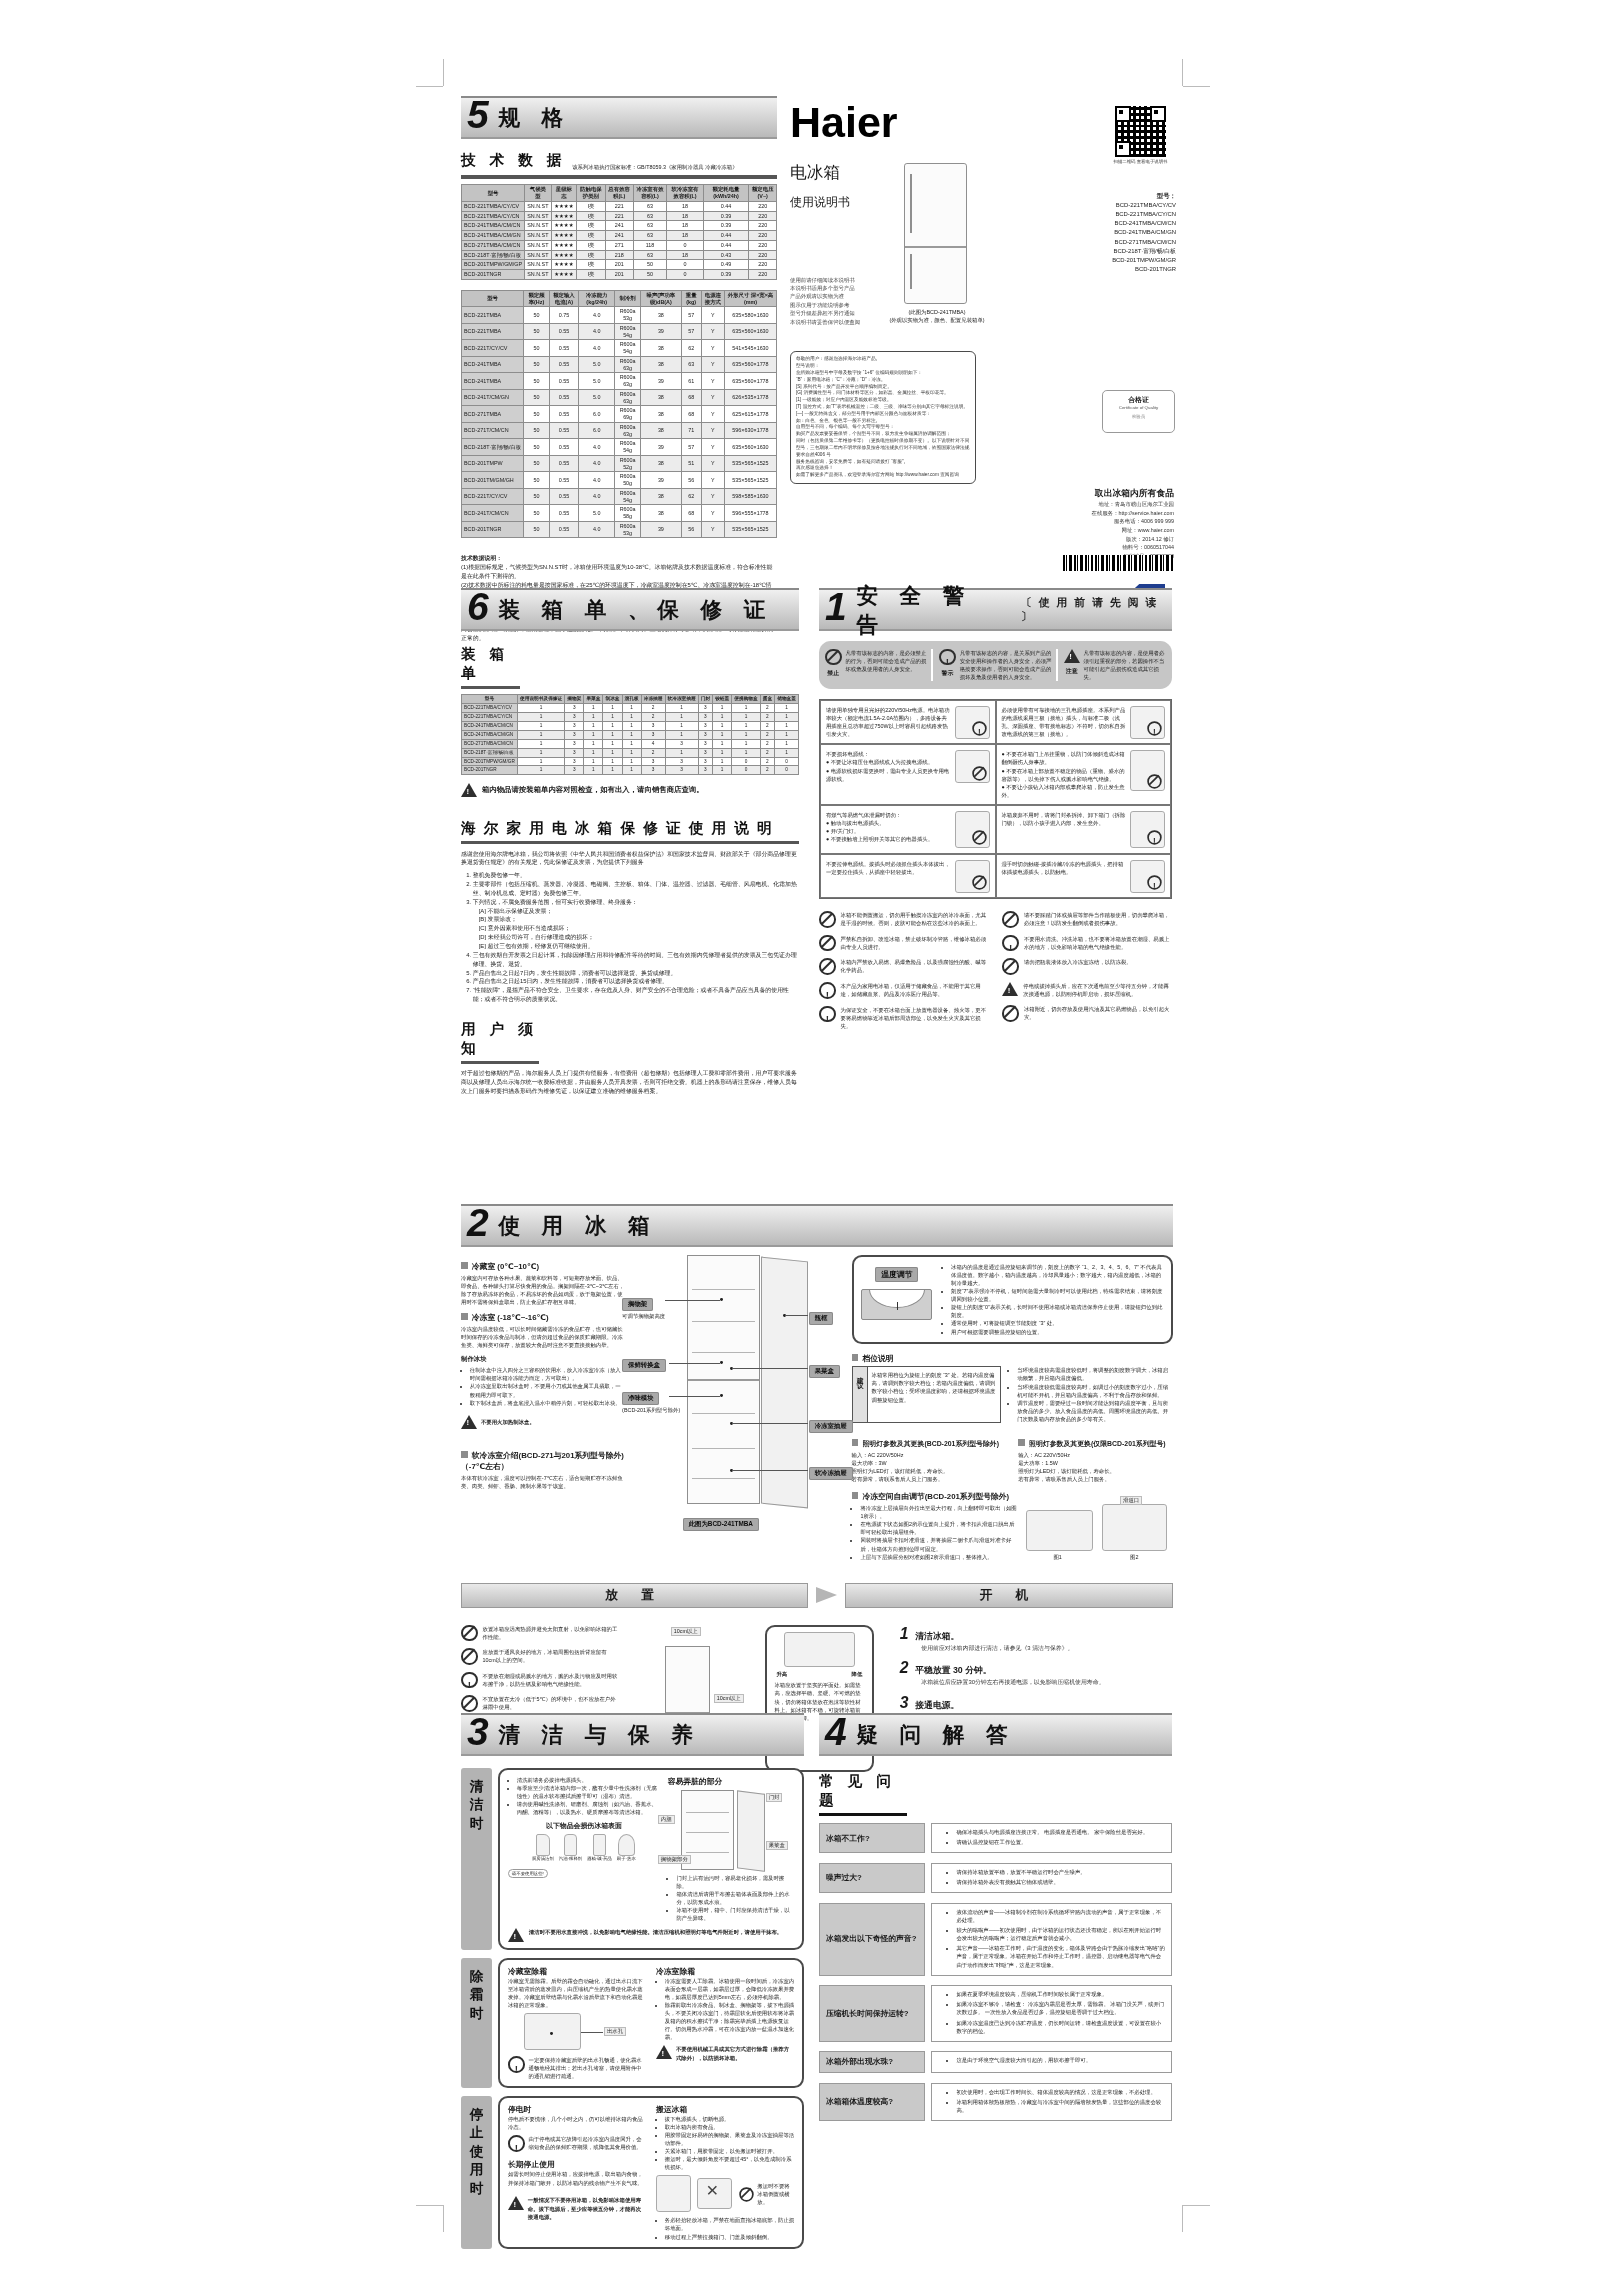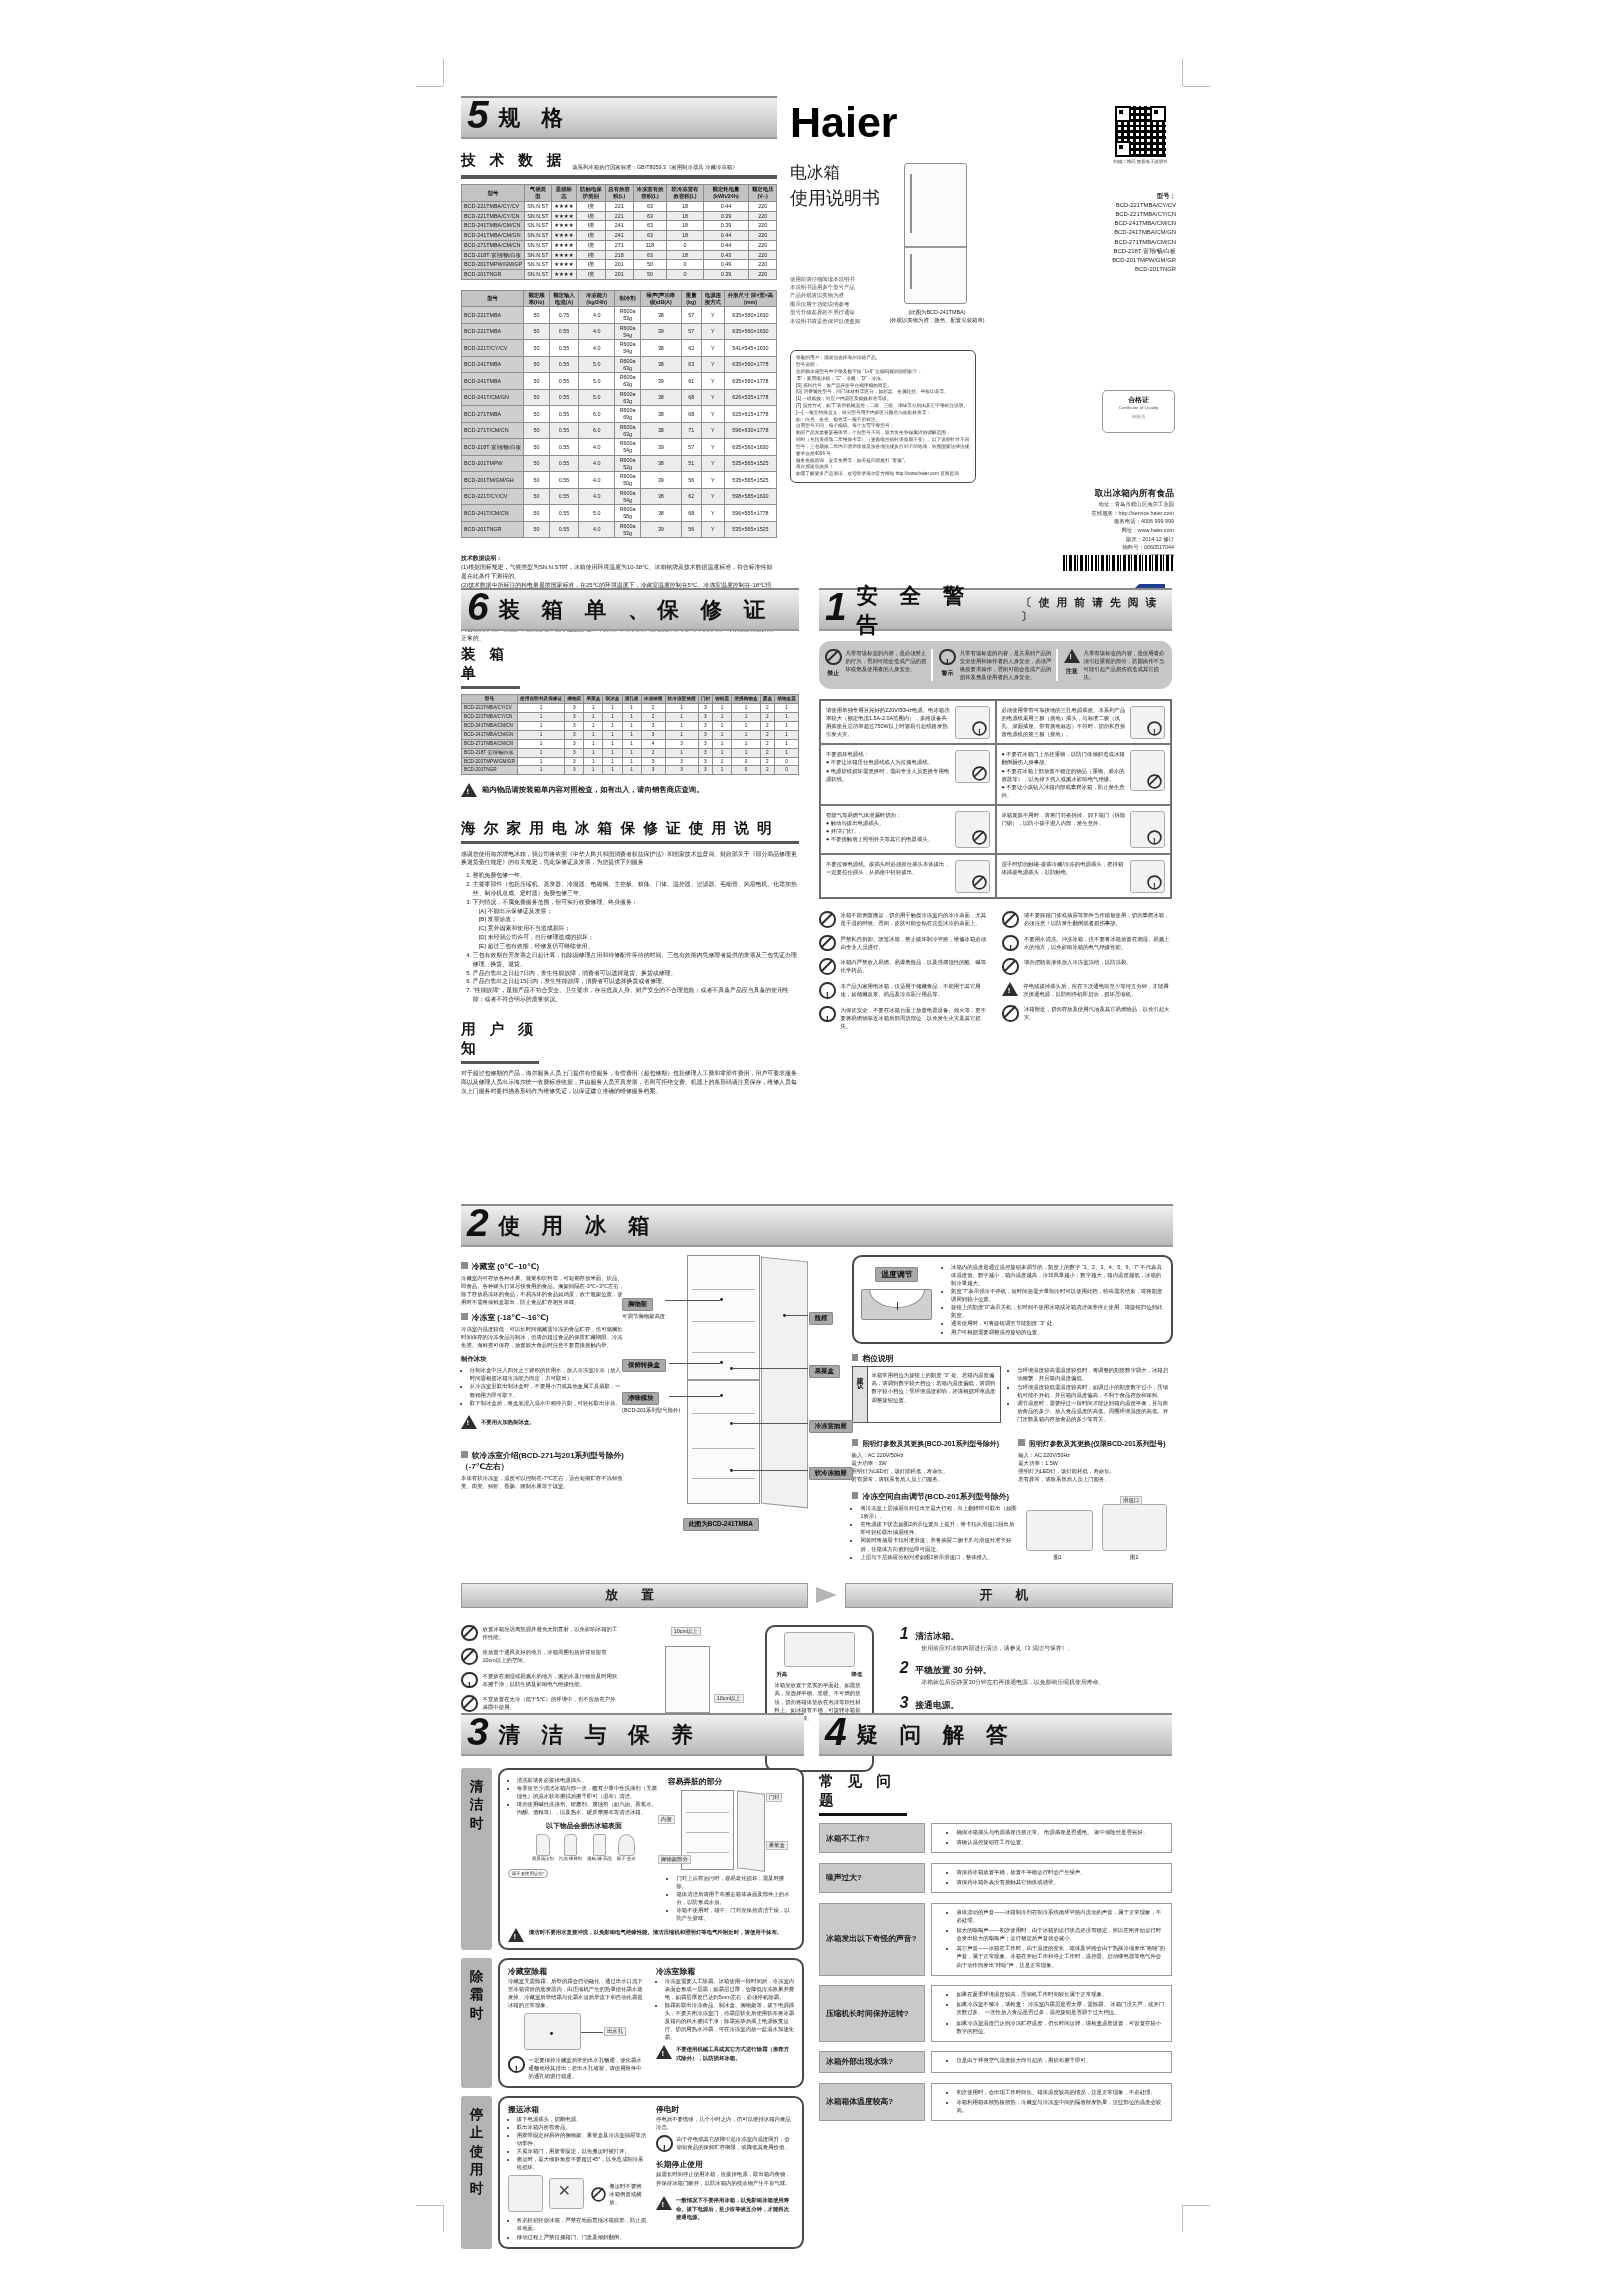--- a/index.html
+++ b/index.html
@@ -390,21 +390,21 @@
     <div class="t" style="font-weight:bold">技术数据说明：</div>
     <div class="t">(1)根据国标规定，气候类型为SN.N.ST时，冰箱使用环境温度为10-38℃。冰箱铭牌及技术数据温度标准，符合标准性能是在此条件下测得的。</div>
     <div class="t">(2)技术数据中所标注的耗电量是按国家标准，在25℃的环境温度下，冷藏室温度控制在5℃、冷冻室温度控制在-18℃情况下，不开门、稳定运行24小时所测得的数值。当放入食品较多、环境温度较高、开门频繁、安装环境不符合标准时实际耗电量高于标注值属正常的。</div>
     <div class="t">(3)技术数据中标注的“噪声（声功率级）”是在国家标准规定的半消声室内，将冰箱安放在厚5-8mm的橡胶垫板上，关闭门后电机至少运行30min，运行稳定后进行测试（不含搬运环境）。测试所得值与实际使用环境的噪声，以及噪声的感受不同会使实际噪声有差异，使用过程中由于温度变化、环境噪声、开关门、压缩机开停等影响，实际噪声与标注值有差异属正常的。</div>
   </div>
 </div>
 
 <div class="abs" style="left:790px;top:98px;width:196px">
   <div style="font-size:43px;font-weight:bold;letter-spacing:0;color:#000">Haier</div>
   <div style="font-size:16.7px;margin-top:13.7px">电冰箱</div>
-  <div style="font-size:18px;margin-top:2px">使用说明书</div>
+  <div style="font-size:12px;margin-top:10px">使用说明书</div>
   <ul class="plain note-sm" style="margin-top:65px;font-size:5.4px;color:#444">
       <li>使用前请仔细阅读本说明书</li>
       <li>本说明书适用多个型号产品</li>
       <li>产品外观请以实物为准</li>
       <li>图示仅用于功能说明参考</li>
       <li>型号升级差异恕不另行通知</li>
       <li>本说明书请妥善保管以便查阅</li>
     </ul>
   <div class="rbox" style="margin-top:25.5px;width:174px;border-width:1px;border-radius:5.9px;padding:3.9px 4.9px">
     <ul class="plain" style="font-size:4.7px;line-height:1.45;color:#333">
@@ -1081,20 +1081,34 @@
         </div>
       </div>
     </div>
   </div>
 
   <div style="display:flex;gap:5.9px;margin-top:7.8px">
     <div class="vtab" style="width:23.5px"><span>停止使用时</span></div>
     <div class="rbox" style="flex:1">
       <div style="display:flex;gap:9.8px">
         <div style="flex:1">
+          <div style="font-size:7.8px;font-weight:bold">停电时</div>
+          <div class="t55">停电后不要慌张，几个小时之内，仍可以维持冰箱内食品冷态。</div>
+          <div style="display:flex;gap:3.9px;margin-top:3.9px">
+            <span class="ic ic-warn"></span>
+            <span class="t55">由于停电或其它故障引起冷冻室内温度回升，会缩短食品的保鲜贮存期限，或降低其食用价值。</span>
+          </div>
+          <div style="font-size:7.8px;font-weight:bold;margin-top:7.8px">长期停止使用</div>
+          <div class="t55">如需长时间停止使用冰箱，应拔掉电源，取出箱内食物，并保持冰箱门敞开，以防冰箱内的残余物产生不良气味。</div>
+          <div style="display:flex;gap:3.9px;margin-top:9.8px">
+            <span class="ic ic-caut"></span>
+            <span class="t55" style="font-weight:bold">一般情况下不要停用冰箱，以免影响冰箱使用寿命。拔下电源后，至少应等候五分钟，才能再次接通电源。</span>
+          </div>
+        </div>
+        <div style="flex:1">
           <div style="font-size:7.8px;font-weight:bold">搬运冰箱</div>
           <ul class="bl t55">
               <li>拔下电源插头，切断电源。</li>
               <li>取出冰箱内所有食品。</li>
               <li>用胶带固定好易碎的搁物架、果菜盒及冷冻室抽屉等活动部件。</li>
               <li>关紧冰箱门，用胶带固定，以免搬运时被打开。</li>
               <li>搬运时，最大倾斜角度不要超过45°，以免造成制冷系统损坏。</li>
             </ul>
           <div style="display:flex;align-items:center;gap:5.9px;margin:3.9px 0">
             <div class="sketch" style="width:33px;height:35px"></div>
@@ -1104,34 +1118,20 @@
             <div style="display:flex;gap:2.9px;align-items:center">
               <span class="ic ic-ban ic-sm"></span>
               <span class="t55">搬运时不要将冰箱倒置或横放。</span>
             </div>
           </div>
           <ul class="bl t55">
               <li>务必轻抬轻放冰箱，严禁在地面直拖冰箱底部，防止损坏地面。</li>
               <li>移动过程上严禁拉拽箱门、门盖及倾斜翻倒。</li>
             </ul>
         </div>
-        <div style="flex:1">
-          <div style="font-size:7.8px;font-weight:bold">停电时</div>
-          <div class="t55">停电后不要慌张，几个小时之内，仍可以维持冰箱内食品冷态。</div>
-          <div style="display:flex;gap:3.9px;margin-top:3.9px">
-            <span class="ic ic-warn"></span>
-            <span class="t55">由于停电或其它故障引起冷冻室内温度回升，会缩短食品的保鲜贮存期限，或降低其食用价值。</span>
-          </div>
-          <div style="font-size:7.8px;font-weight:bold;margin-top:7.8px">长期停止使用</div>
-          <div class="t55">如需长时间停止使用冰箱，应拔掉电源，取出箱内食物，并保持冰箱门敞开，以防冰箱内的残余物产生不良气味。</div>
-          <div style="display:flex;gap:3.9px;margin-top:9.8px">
-            <span class="ic ic-caut"></span>
-            <span class="t55" style="font-weight:bold">一般情况下不要停用冰箱，以免影响冰箱使用寿命。拔下电源后，至少应等候五分钟，才能再次接通电源。</span>
-          </div>
-        </div>
       </div>
     </div>
   </div>
 </div>
 
 <div class="abs" style="left:819px;top:1713px;width:353px">
   <div class="h1bar">
     <span class="num">4</span>
     <span class="ttl">疑 问 解 答</span>
   </div>

